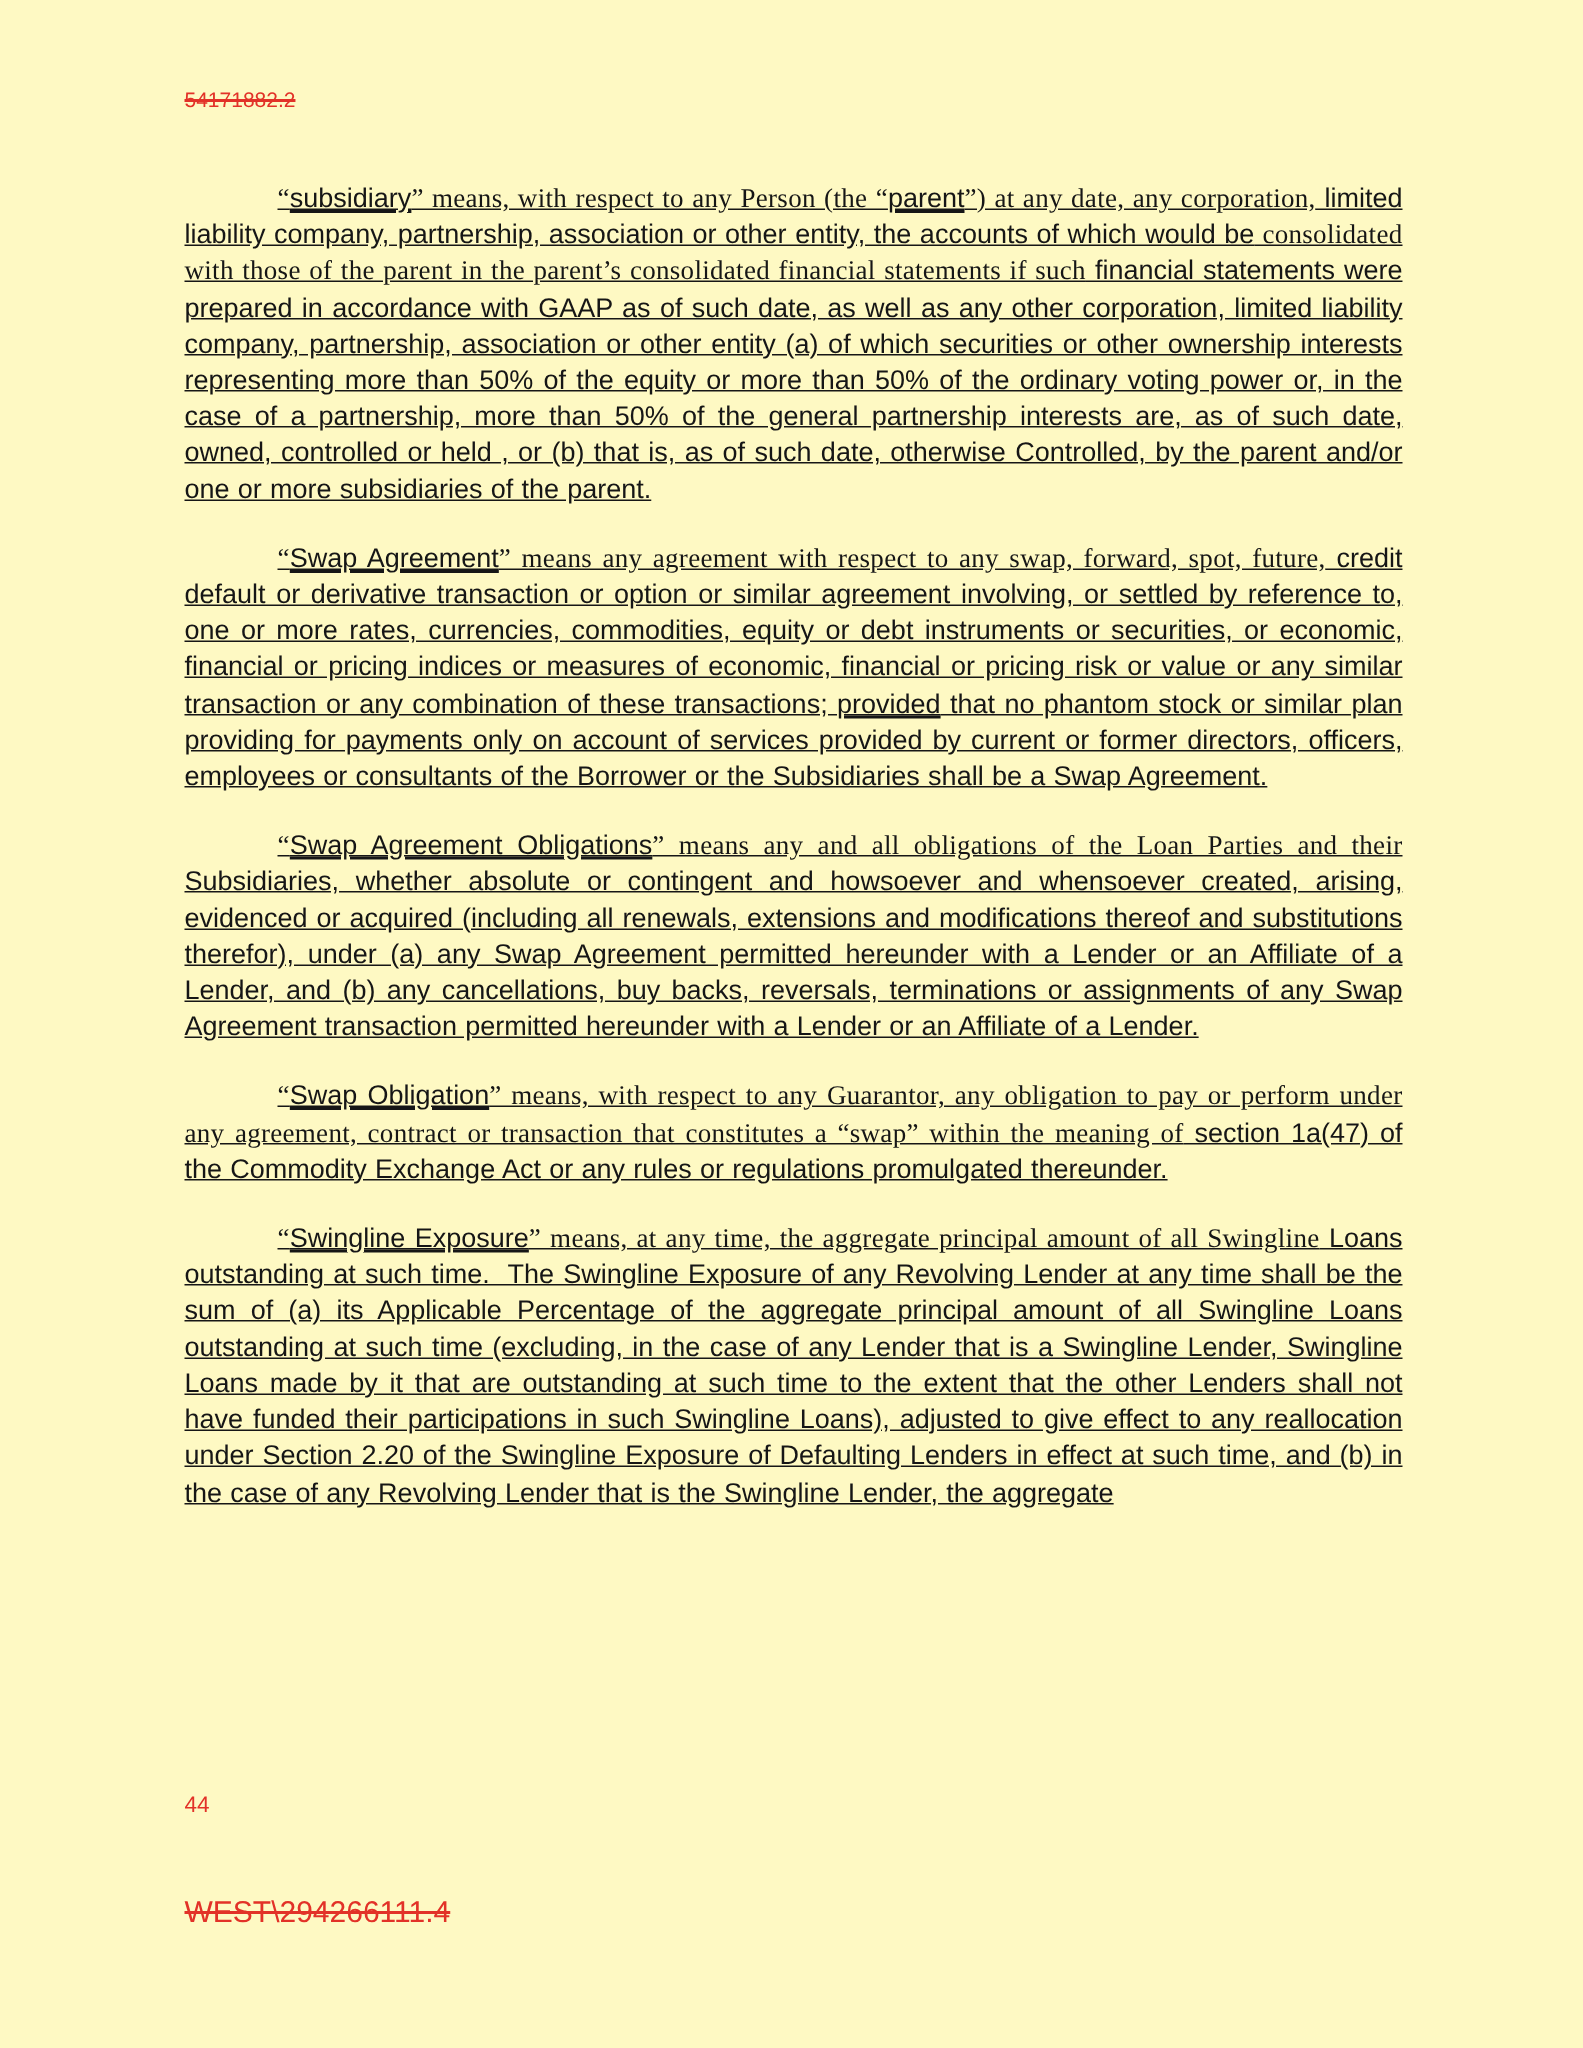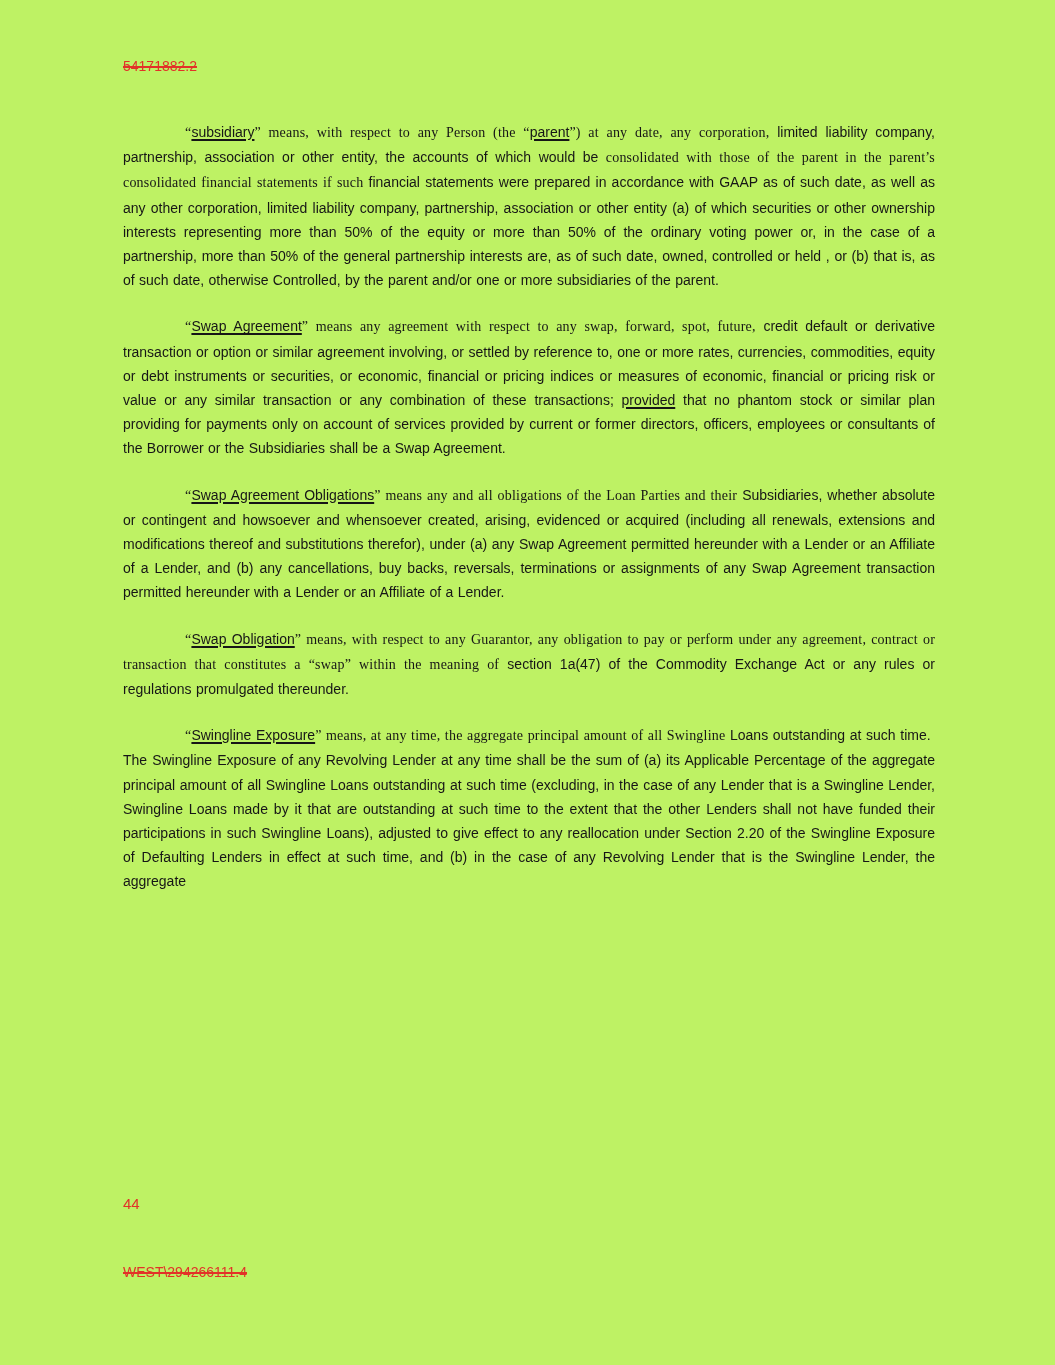--- a/index.html
+++ b/index.html
@@ -4,21 +4,21 @@
 <style>
   html, body {
     margin: 0;
     padding: 0;
     background: #ffffff;
   }
   .sheet {
     position: relative;
     width: 1055px;
     height: 1365px;
-    background: #bef264;
+    background: #fef9c3;
     overflow: hidden;
     font-family: "Liberation Sans", sans-serif;
     color: #161616;
   }
   .doc-id {
     position: absolute;
     left: 123px;
     top: 58px;
     font-size: 14px;
     font-family: "Liberation Sans", sans-serif;
@@ -29,25 +29,26 @@
     color: #e23228;
   }
   .doc-body {
     position: absolute;
     left: 123px;
     top: 120px;
     width: 812px;
   }
   .para {
     margin: 0 0 22px 0;
-    font-size: 14px;
+    font-size: 18px;
     line-height: 24.2px;
     text-align: justify;
     text-indent: 62px;
     word-spacing: 0.5px;
+    text-decoration: underline;
   }
   .para span {
     font-family: "Liberation Sans", sans-serif;
   }
   .para span.serif {
     font-family: "Liberation Serif", serif;
     letter-spacing: 0.2px;
   }
   .term {
     text-decoration: underline;
@@ -58,21 +59,21 @@
     position: absolute;
     left: 123px;
     top: 1195px;
     font-size: 15px;
     font-family: "Liberation Sans", sans-serif;
   }
   .footer-id {
     position: absolute;
     left: 123px;
     top: 1264px;
-    font-size: 14px;
+    font-size: 20px;
     font-family: "Liberation Sans", sans-serif;
     text-decoration: line-through;
     text-decoration-thickness: 1.5px;
   }
 </style>
 </head>
 <body>
 
 <div class="sheet">
 

